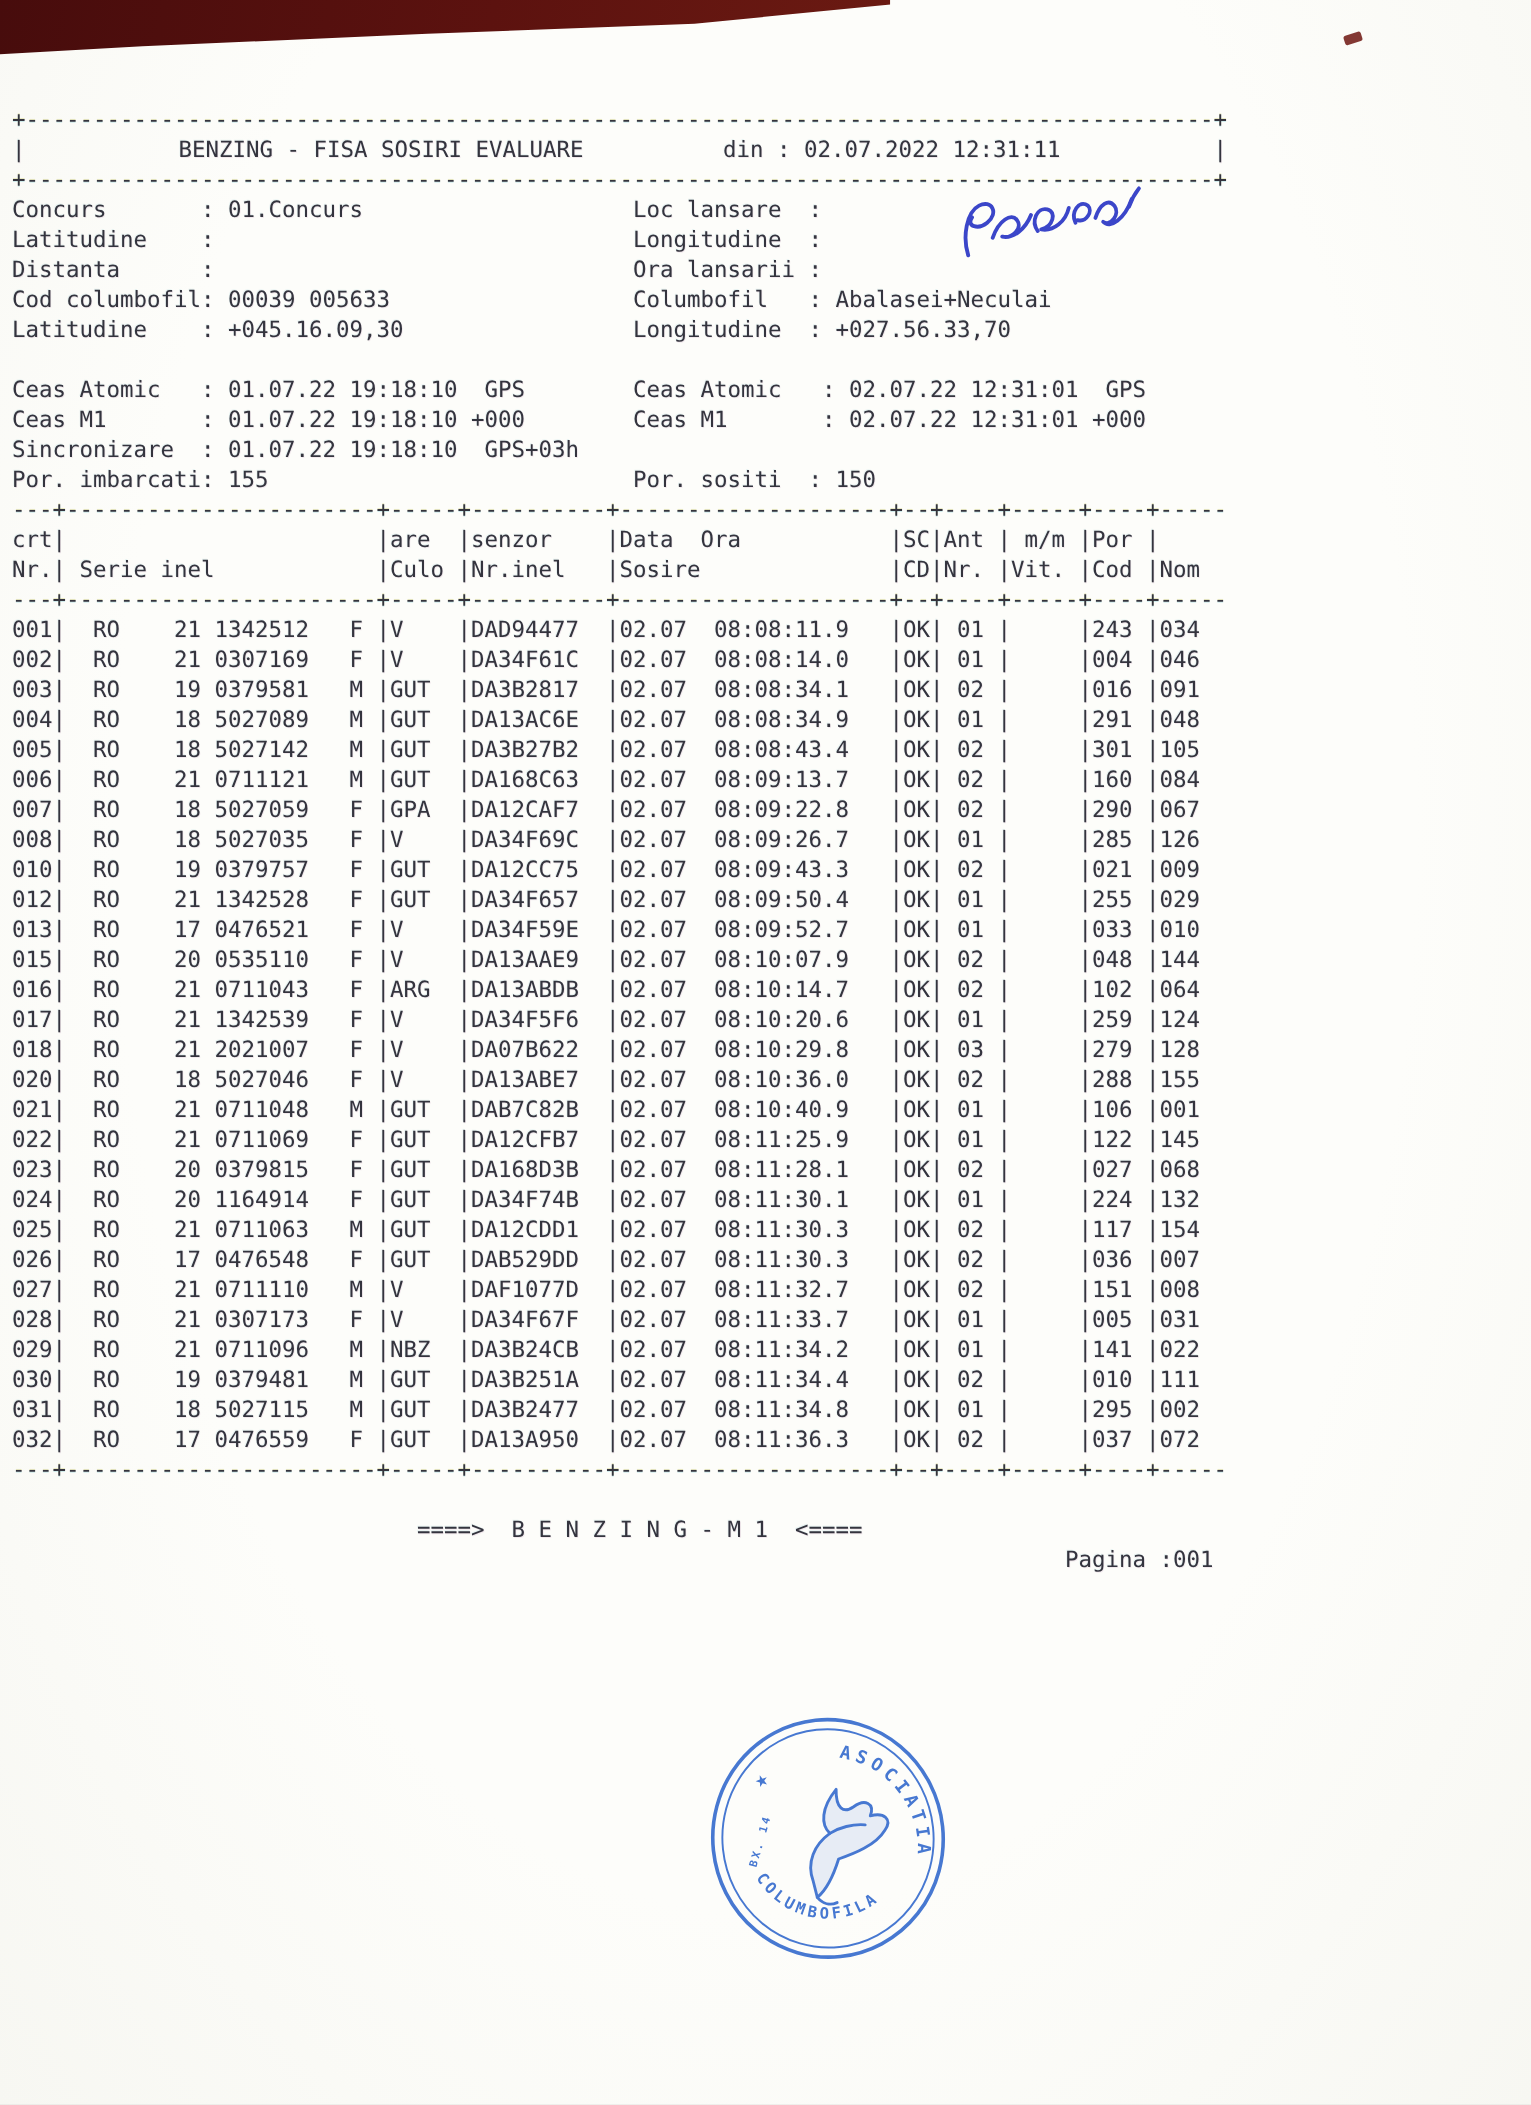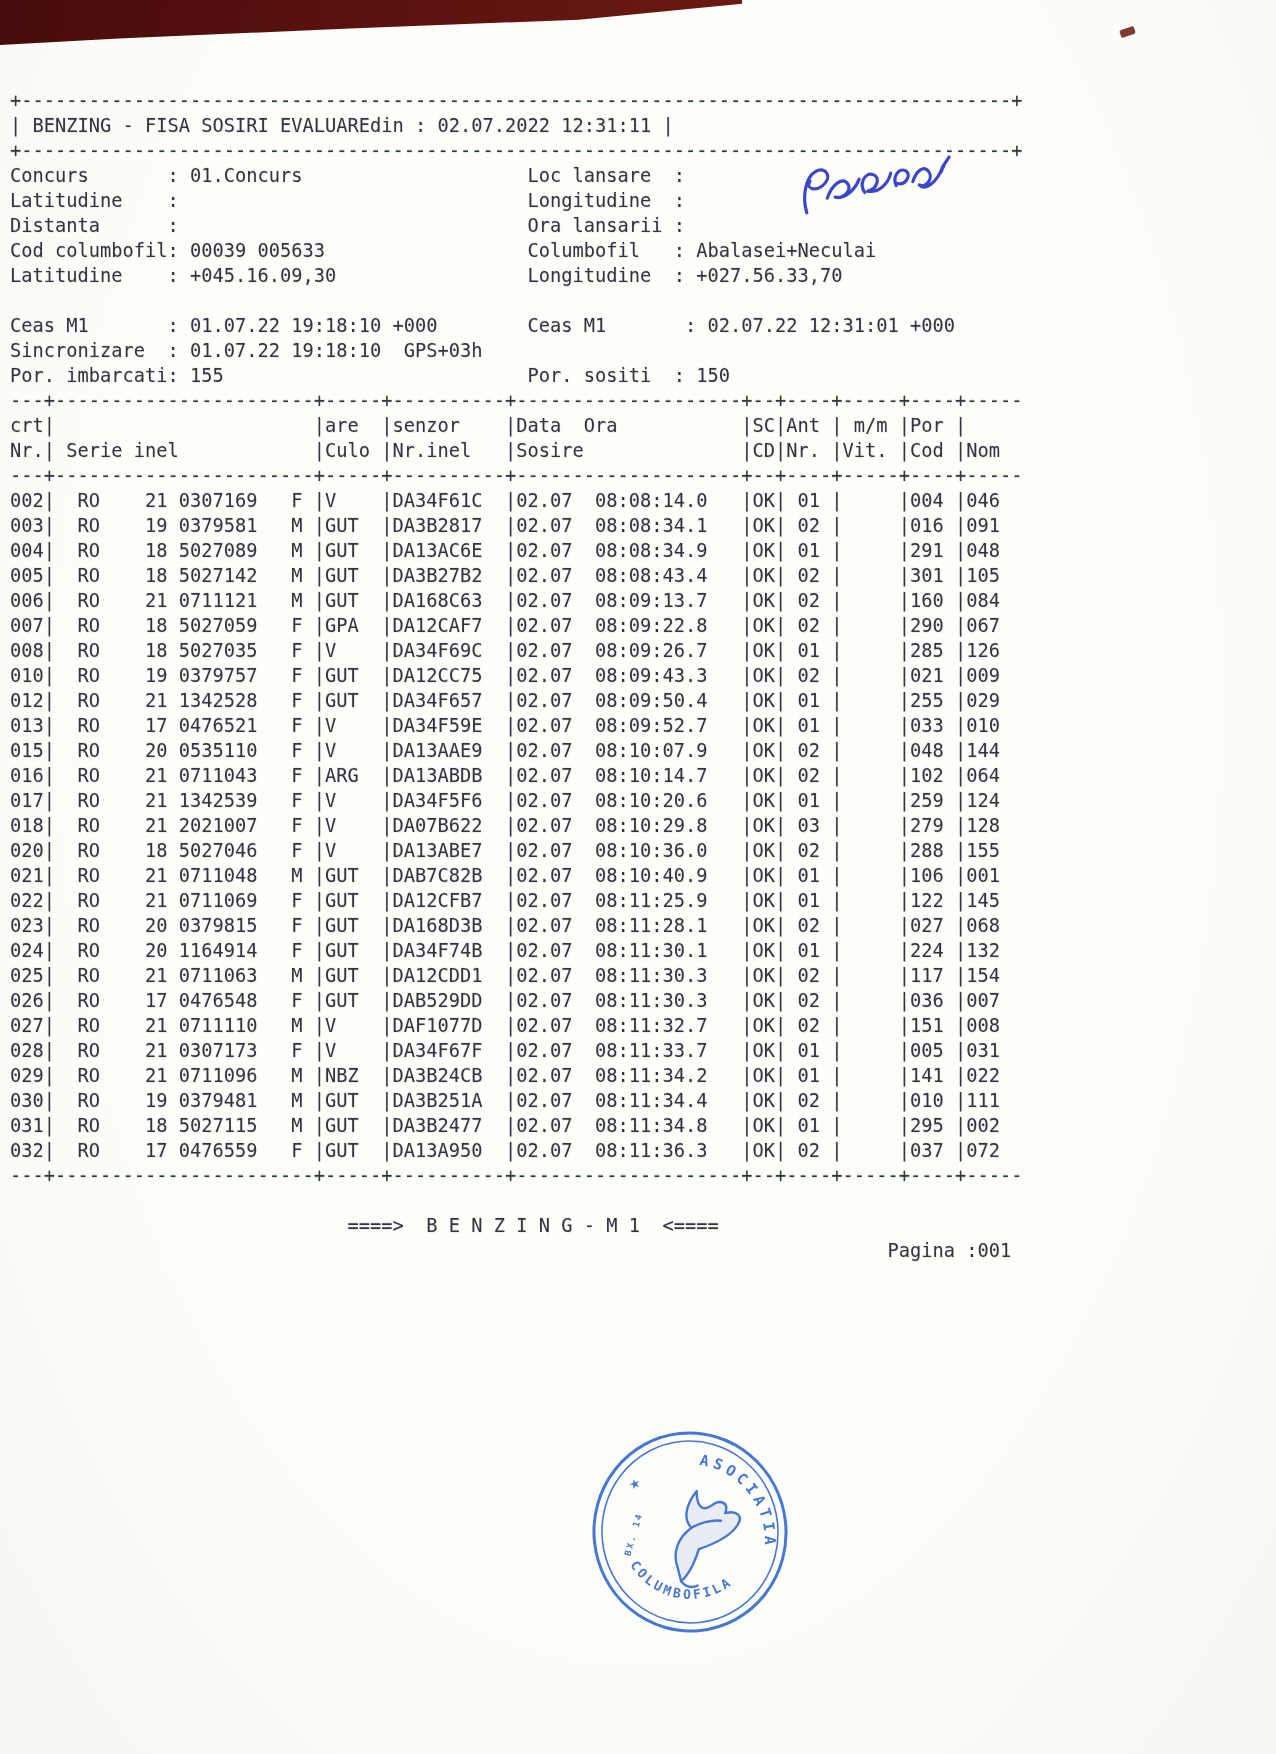--- a/index.html
+++ b/index.html
@@ -10,21 +10,21 @@
   .scan-band{position:absolute;top:0;left:0;width:742px;height:47px;
              background:linear-gradient(100deg,#470c0c,#5c120f 55%,#6b1a12);
              clip-path:polygon(0 0,100% 0,100% 8%,78% 42%,48% 60%,16% 82%,0 96%);}
   .speck{position:absolute;left:1120px;top:28px;width:15px;height:8px;background:#6d1511;
          transform:rotate(-18deg);border-radius:2px;opacity:.85;}
   
   .doc{position:absolute;left:10px;top:88px;width:1056px;color:#34343e;font-size:18.7px;}
   .ln{height:25px;line-height:25px;white-space:pre;
       text-shadow:.6px .6px 0 rgba(150,60,130,.10), -.6px -.6px 0 rgba(40,150,170,.10);}
   .dash-ln{text-shadow:0 -1px 0 rgba(190,190,60,.28), 0 1px 0 rgba(60,180,190,.22);}
-  .title-row{display:flex;width:90ch;}
+  .title-row{display:flex;justify-content:space-between;width:90ch;}
   .title-row::before{content:'|';}
   .title-row::after{content:'|';}
   .title-row .tleft{margin-left:1ch;}
   .title-row .tright{margin-right:1ch;}
   .footer-row{position:relative;width:90ch;}
   .footer-row .banner{position:absolute;left:30ch;text-align:right;}
   .footer-row .page-no{position:absolute;left:78ch;}
   
   svg.ink{position:absolute;overflow:visible;}
   .stamp-text{font-family:"DejaVu Sans Mono",monospace;font-weight:bold;fill:#2e66cc;}
@@ -47,29 +47,31 @@
 
     <div id="info-lines">
         <div class="ln">Concurs       : 01.Concurs                    Loc lansare  : </div>
         <div class="ln">Latitudine    :                               Longitudine  : </div>
         <div class="ln">Distanta      :                               Ora lansarii : </div>
         <div class="ln">Cod columbofil: 00039 005633                  Columbofil   : Abalasei+Neculai</div>
         <div class="ln">Latitudine    : +045.16.09,30                 Longitudine  : +027.56.33,70</div>
       </div>
     <div class="ln"> </div>
     <div id="clock-lines">
+        <div class="ln">Ceas Atomic   : 01.07.22 19:18:10  GPS        Ceas Atomic   : 02.07.22 12:31:01  GPS</div>
         <div class="ln">Ceas M1       : 01.07.22 19:18:10 +000        Ceas M1       : 02.07.22 12:31:01 +000</div>
         <div class="ln">Sincronizare  : 01.07.22 19:18:10  GPS+03h</div>
         <div class="ln">Por. imbarcati: 155                           Por. sositi  : 150</div>
       </div>
     <div id="table-block">
         <div class="ln dash-ln">---+-----------------------+-----+----------+--------------------+--+----+-----+----+-----</div>
         <div class="ln">crt|                       |are  |senzor    |Data  Ora           |SC|Ant | m/m |Por |     </div>
         <div class="ln">Nr.| Serie inel            |Culo |Nr.inel   |Sosire              |CD|Nr. |Vit. |Cod |Nom  </div>
         <div class="ln dash-ln">---+-----------------------+-----+----------+--------------------+--+----+-----+----+-----</div>
+        <div class="ln">001|  RO    21 1342512   F |V    |DAD94477  |02.07  08:08:11.9   |OK| 01 |     |243 |034  </div>
         <div class="ln">002|  RO    21 0307169   F |V    |DA34F61C  |02.07  08:08:14.0   |OK| 01 |     |004 |046  </div>
         <div class="ln">003|  RO    19 0379581   M |GUT  |DA3B2817  |02.07  08:08:34.1   |OK| 02 |     |016 |091  </div>
         <div class="ln">004|  RO    18 5027089   M |GUT  |DA13AC6E  |02.07  08:08:34.9   |OK| 01 |     |291 |048  </div>
         <div class="ln">005|  RO    18 5027142   M |GUT  |DA3B27B2  |02.07  08:08:43.4   |OK| 02 |     |301 |105  </div>
         <div class="ln">006|  RO    21 0711121   M |GUT  |DA168C63  |02.07  08:09:13.7   |OK| 02 |     |160 |084  </div>
         <div class="ln">007|  RO    18 5027059   F |GPA  |DA12CAF7  |02.07  08:09:22.8   |OK| 02 |     |290 |067  </div>
         <div class="ln">008|  RO    18 5027035   F |V    |DA34F69C  |02.07  08:09:26.7   |OK| 01 |     |285 |126  </div>
         <div class="ln">010|  RO    19 0379757   F |GUT  |DA12CC75  |02.07  08:09:43.3   |OK| 02 |     |021 |009  </div>
         <div class="ln">012|  RO    21 1342528   F |GUT  |DA34F657  |02.07  08:09:50.4   |OK| 01 |     |255 |029  </div>
         <div class="ln">013|  RO    17 0476521   F |V    |DA34F59E  |02.07  08:09:52.7   |OK| 01 |     |033 |010  </div>

